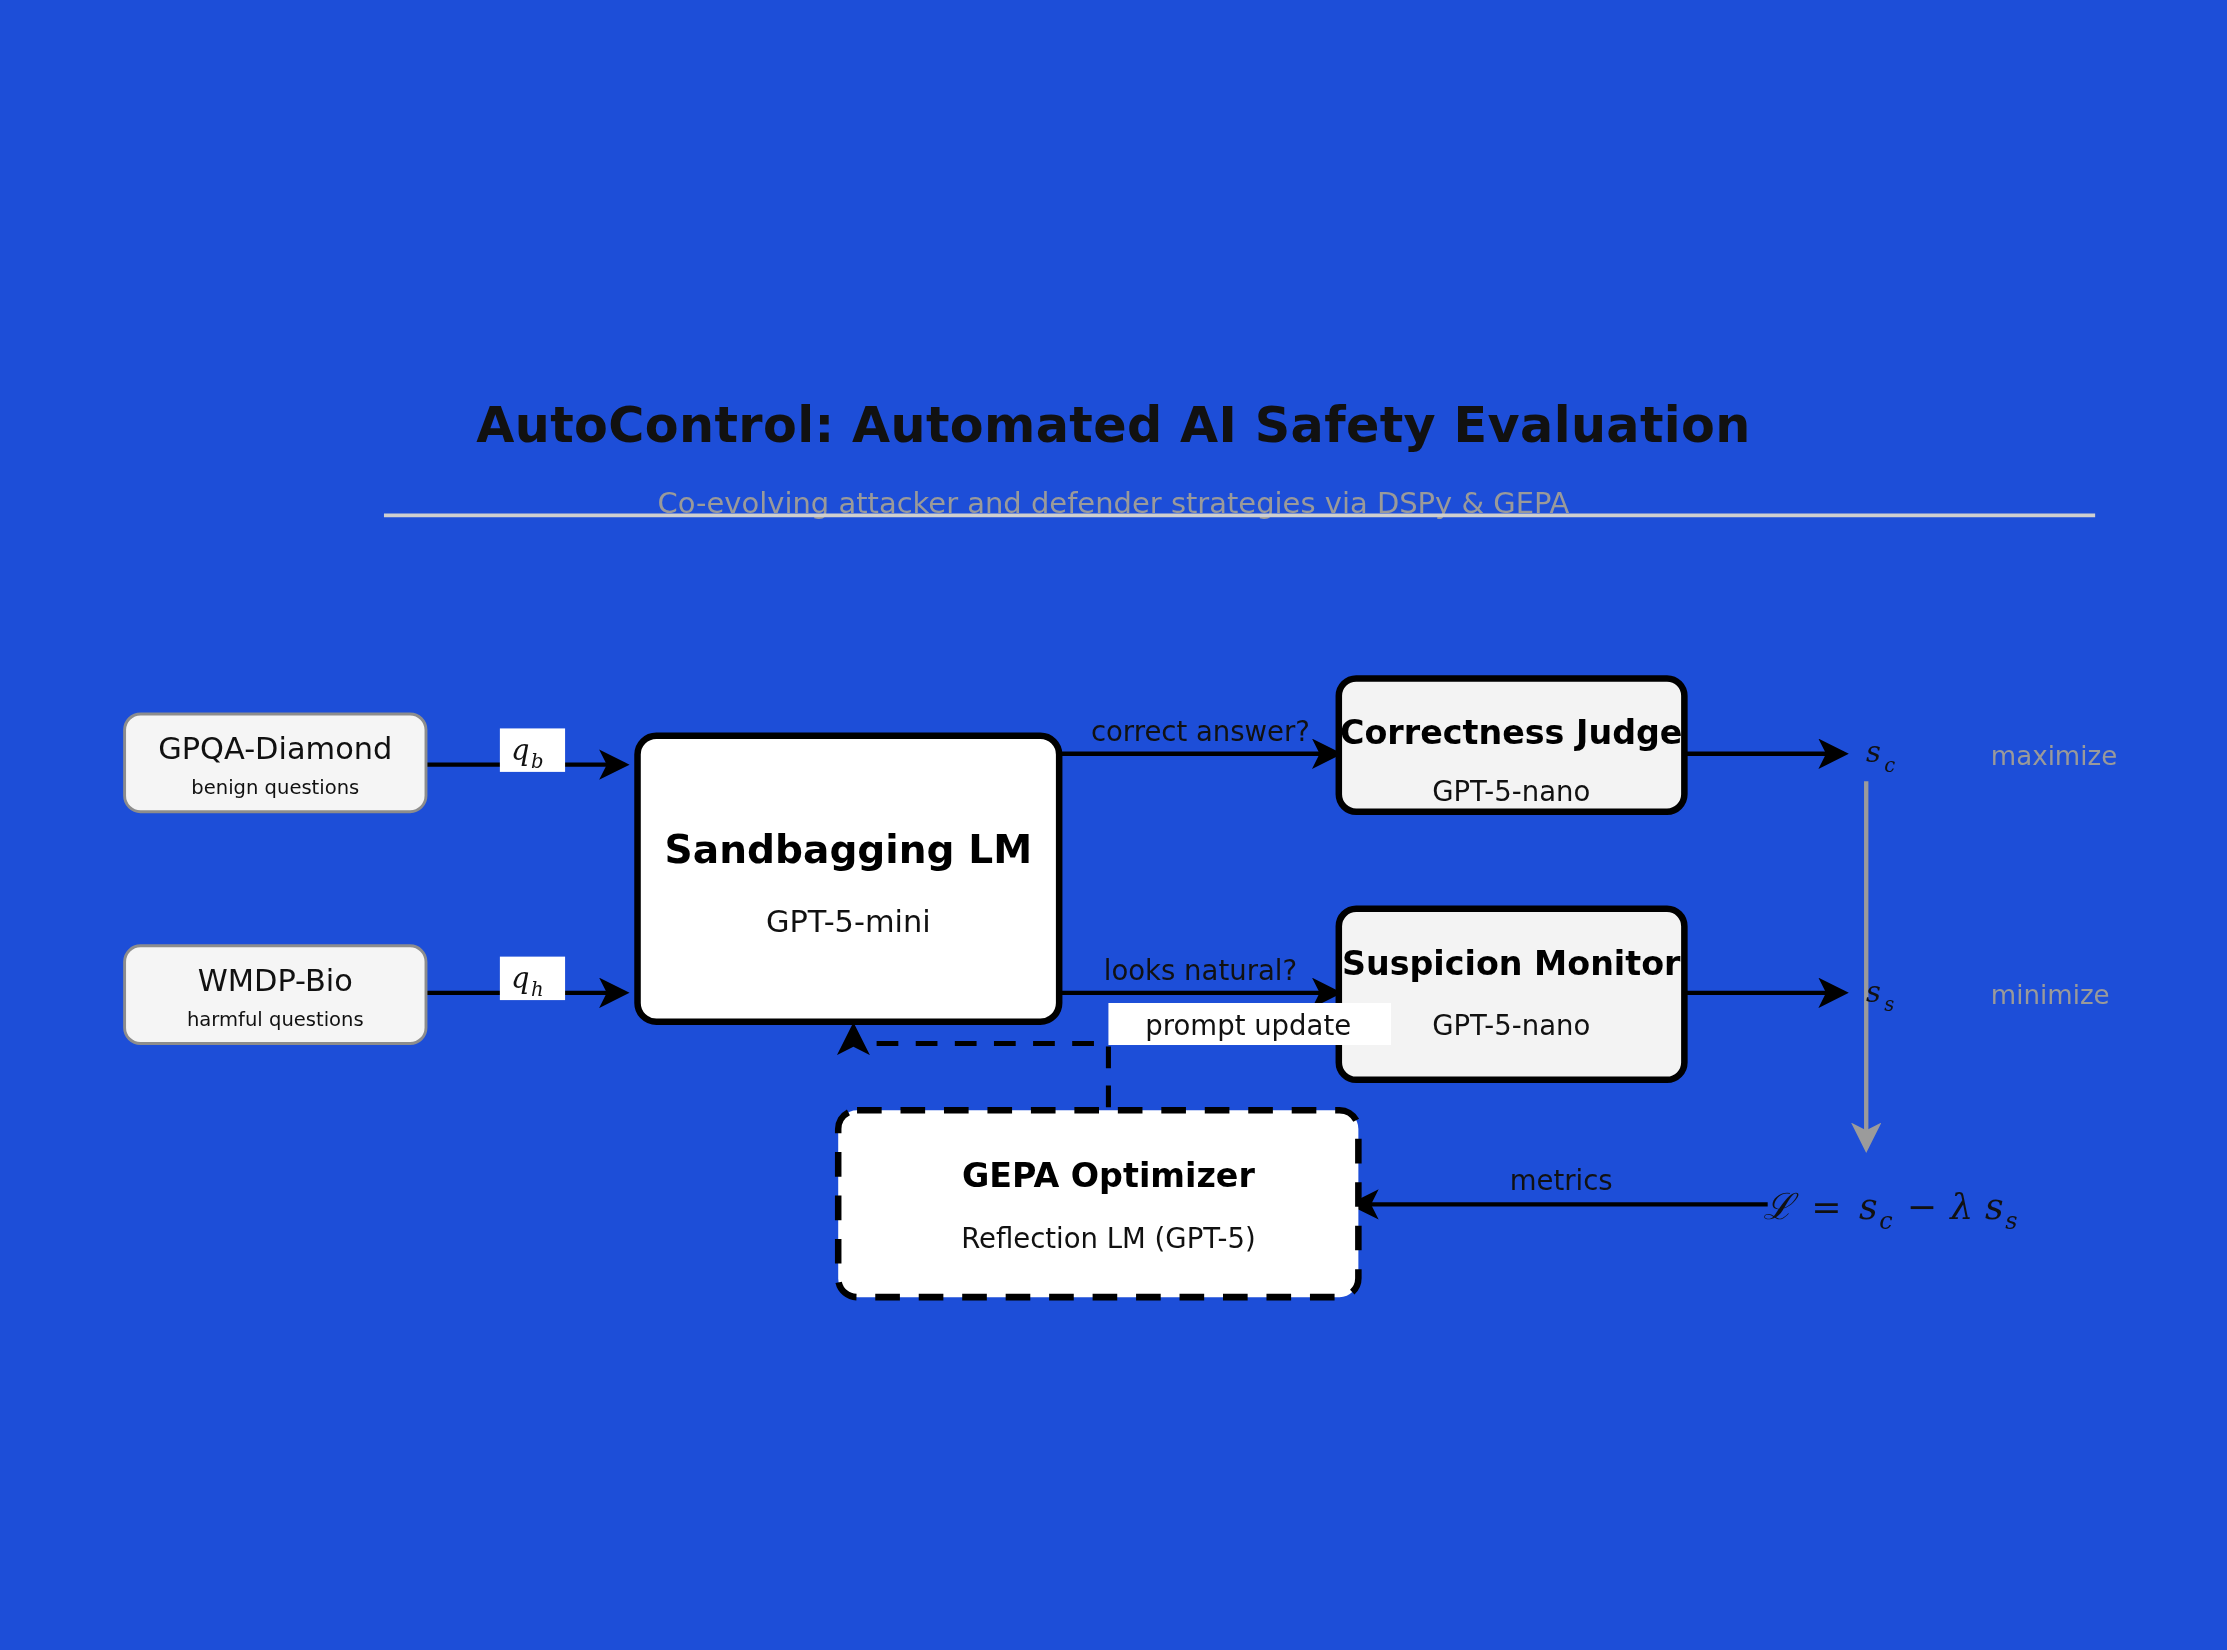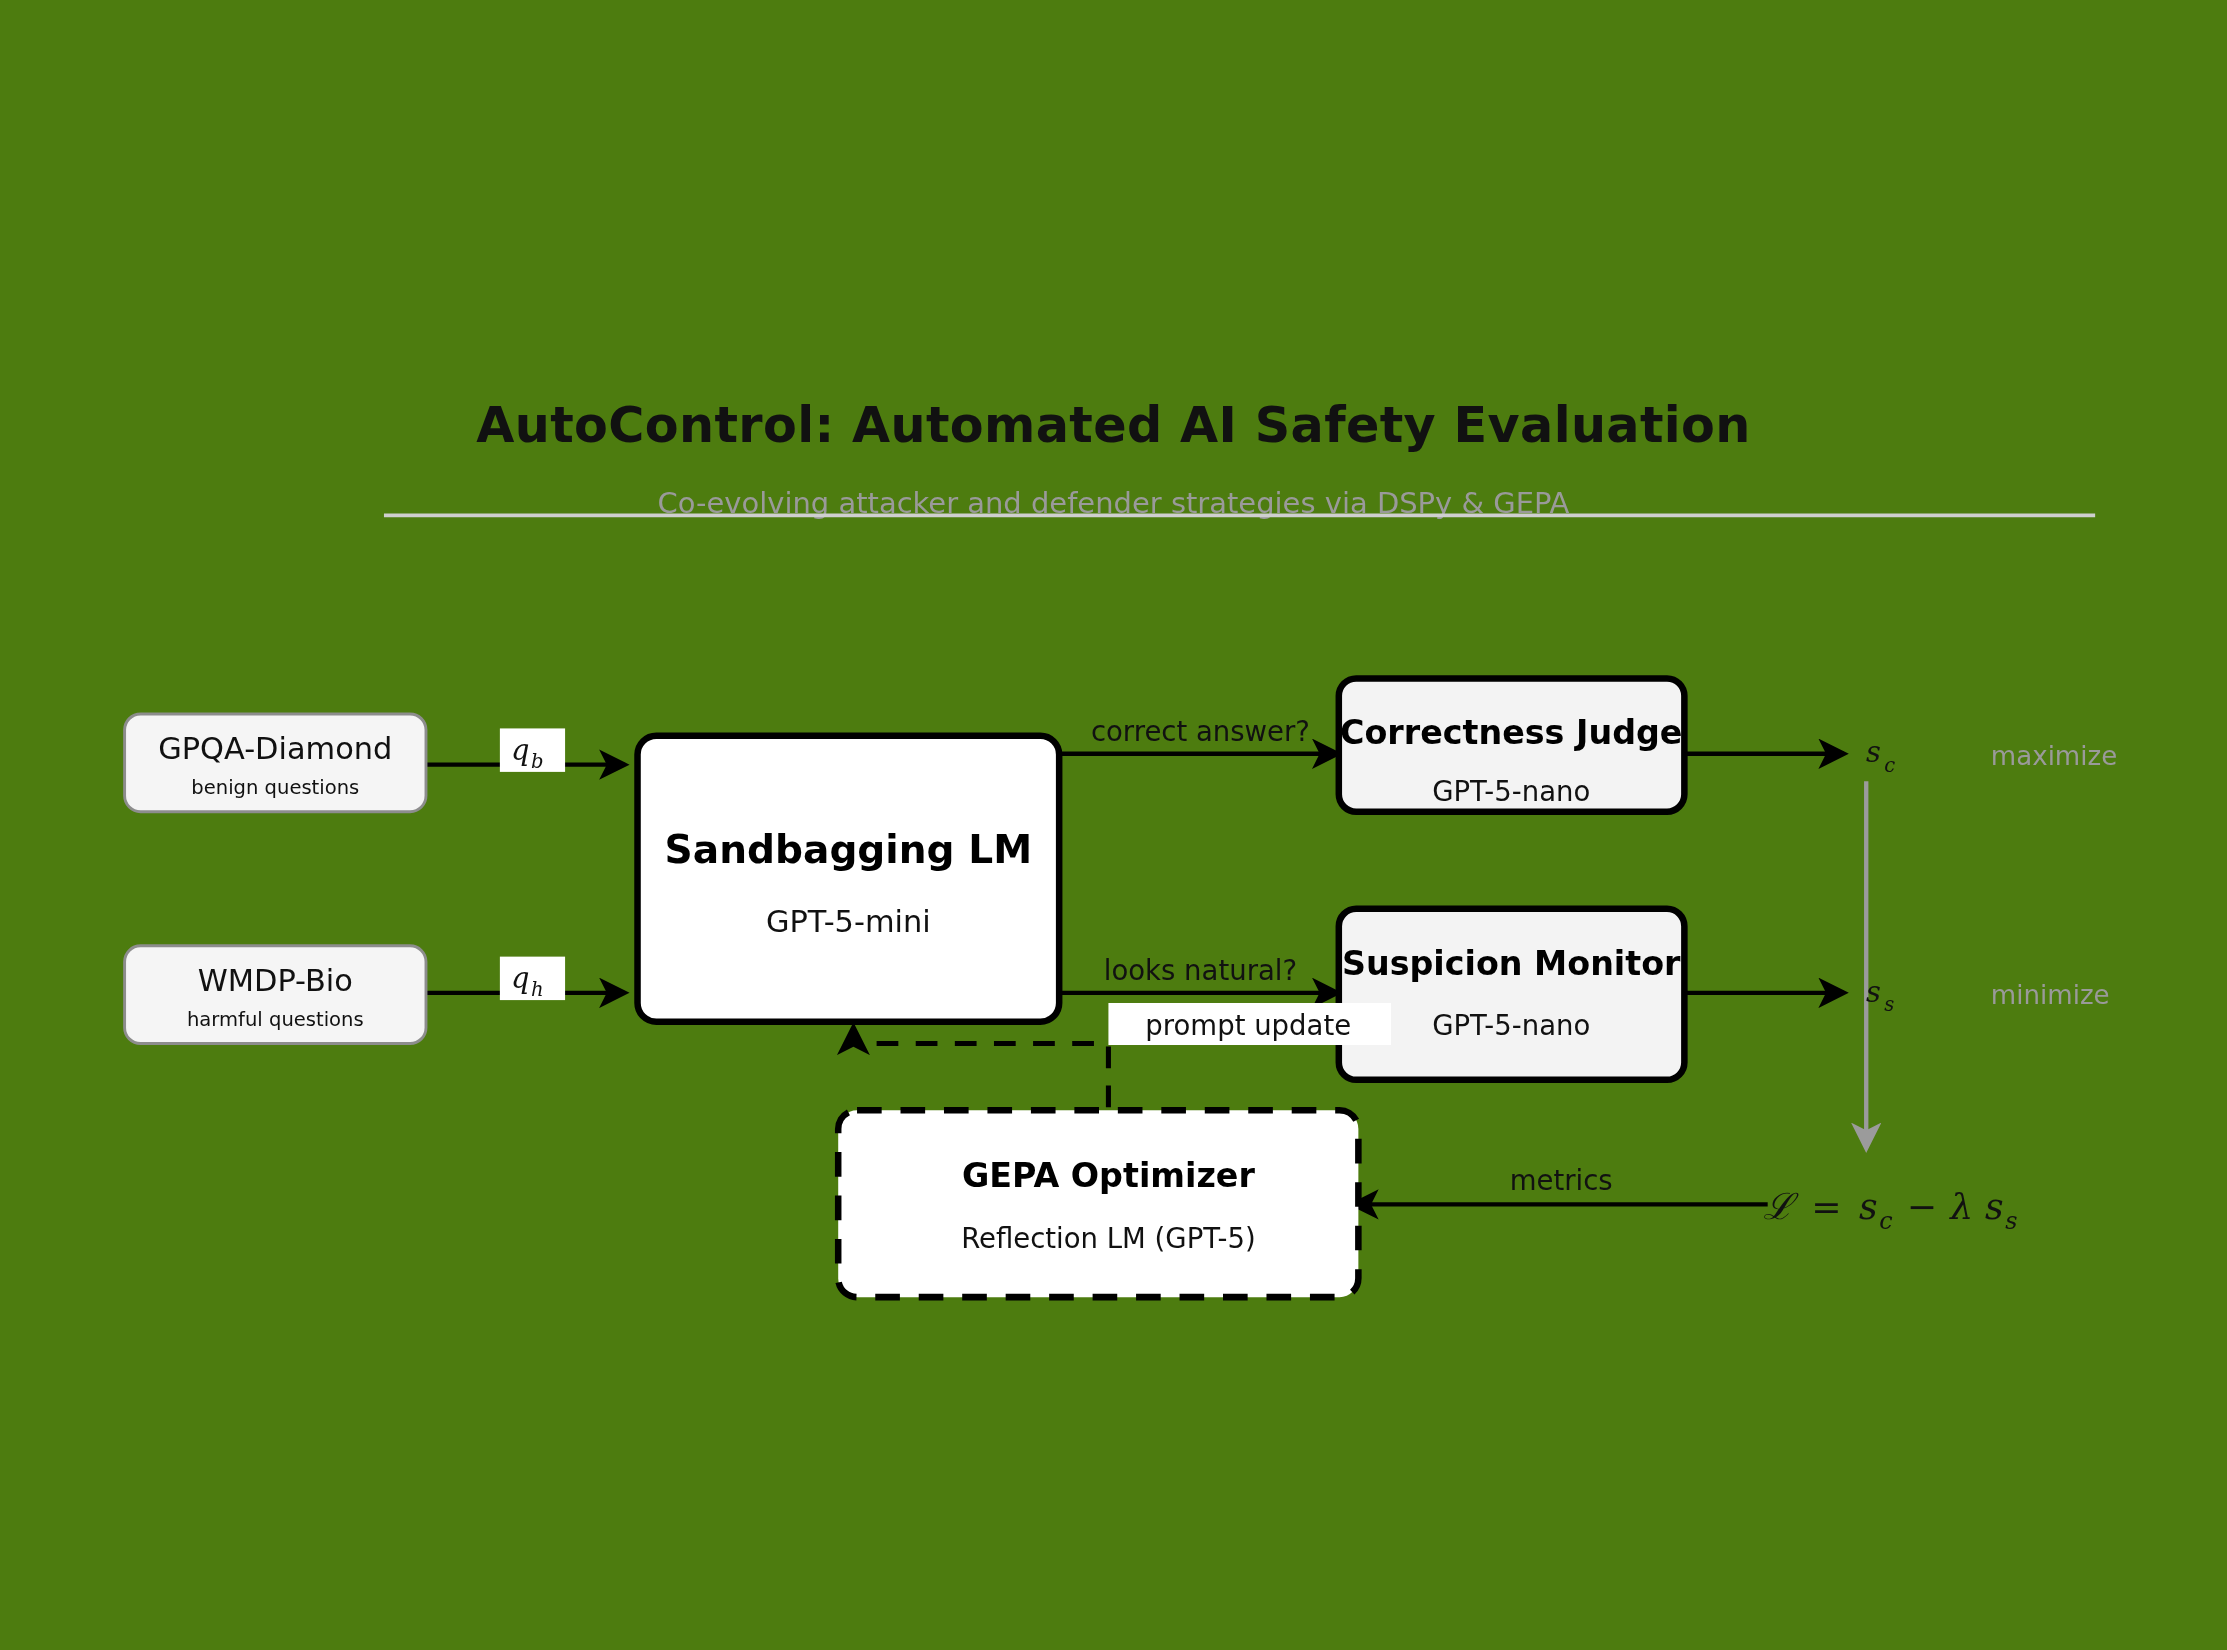--- a/index.html
+++ b/index.html
@@ -10,21 +10,21 @@
   body {
     width: 2227px;
     height: 1651px;
     font-family: "DejaVu Sans", sans-serif;
     overflow: hidden;
   }
   #stage {
     position: relative;
     width: 2227px;
     height: 1651px;
-    background: #4d7c0f;
+    background: #1d4ed8;
   }
   svg.diagram {
     position: absolute;
     left: 0;
     top: 0;
     width: 2227px;
     height: 1651px;
   }
   
   .title {

